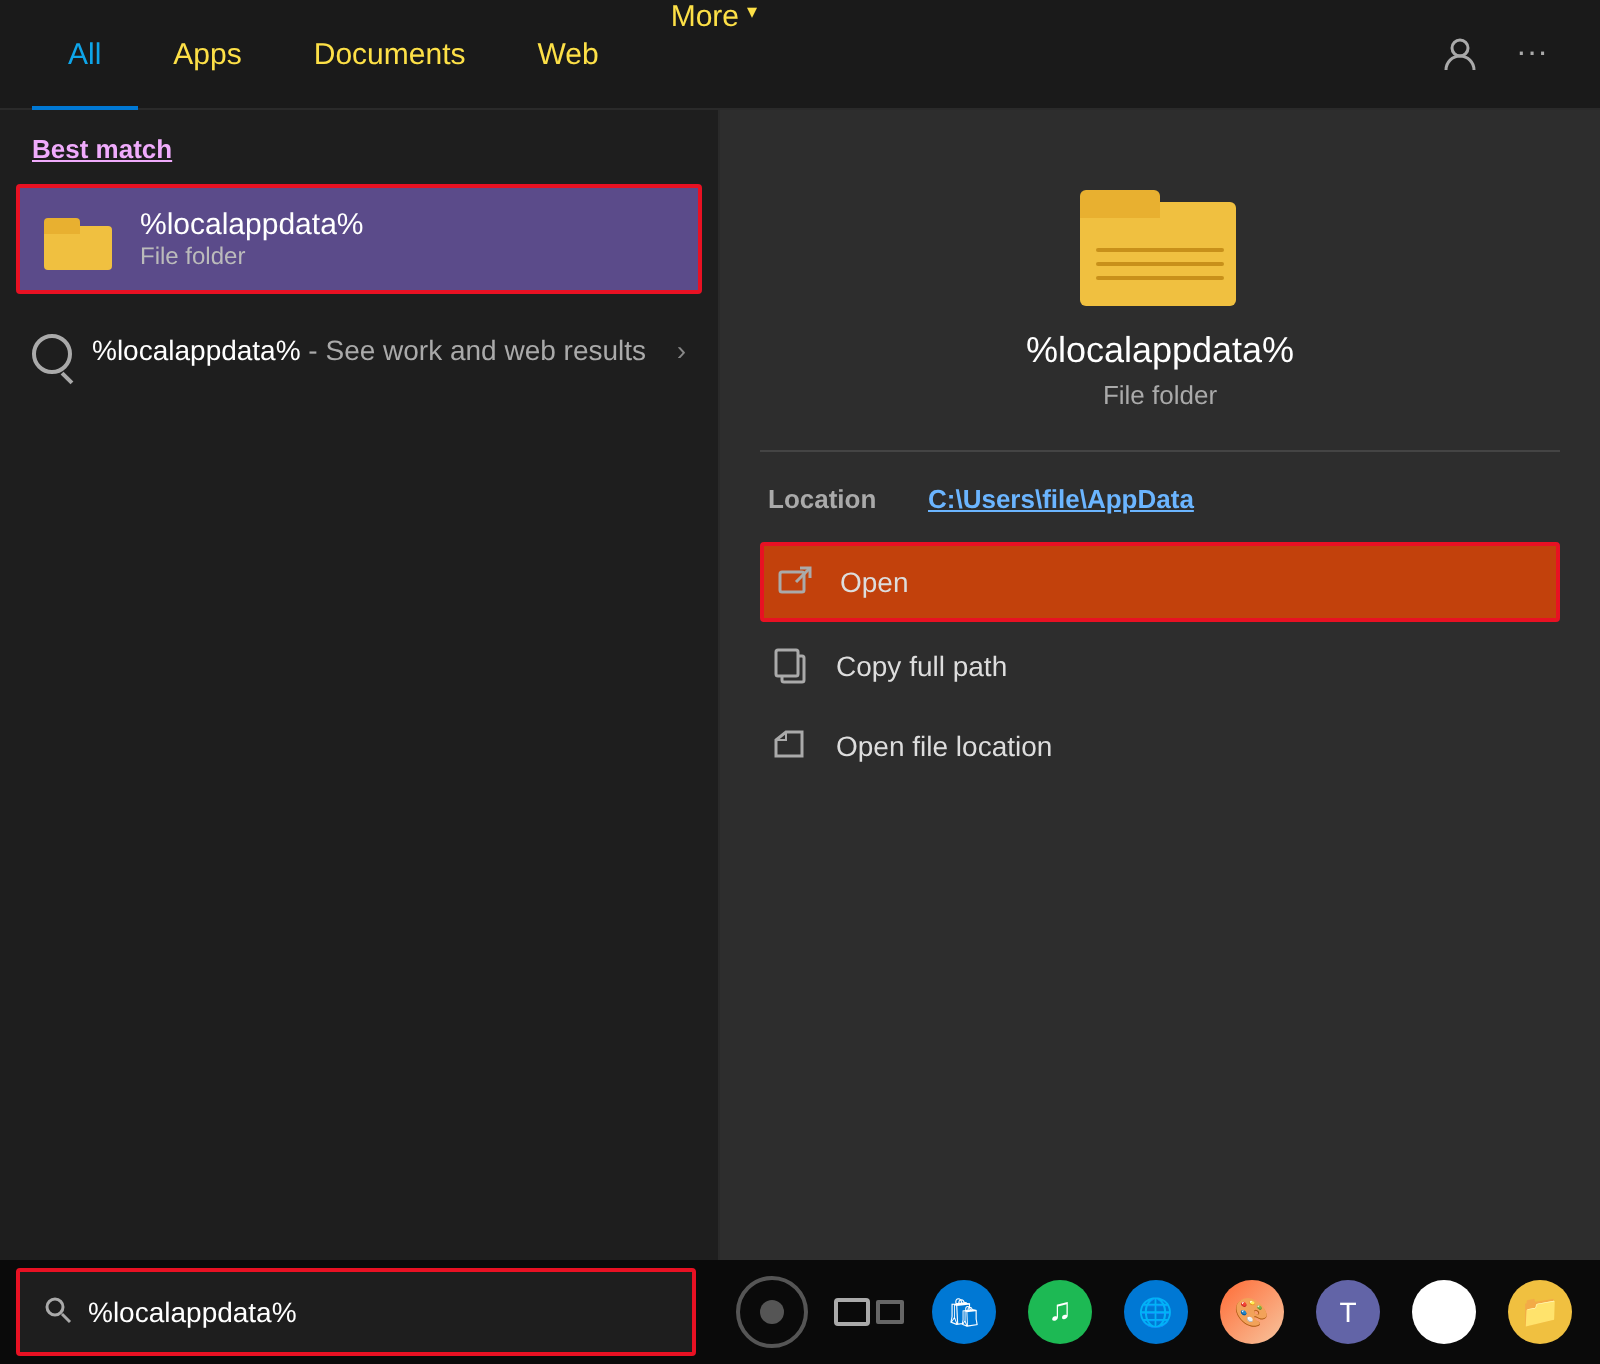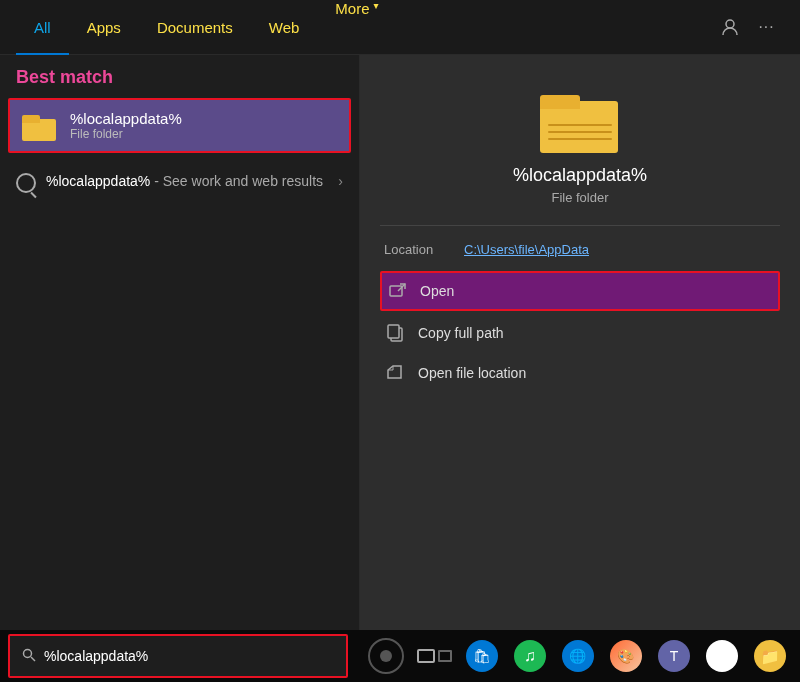--- a/index.html
+++ b/index.html
@@ -76,24 +76,25 @@
     .left-panel {
       width: 360px;
       background: #1e1e1e;
       display: flex;
       flex-direction: column;
       border-right: 1px solid #2a2a2a;
       flex-shrink: 0;
     }
 
     .section-label {
-      color: #ec4899;
-      font-size: 18px;
+      color: #f0abfc;
+      font-size: 13px;
       padding: 12px 16px 6px;
       font-weight: 600;
+      text-decoration: underline;
     }
 
     
     .best-match-item {
       margin: 4px 8px;
       padding: 10px 12px;
       background: #5b4b8a;
       border: 2px solid #e81123;
       border-radius: 2px;
       display: flex;
@@ -251,20 +252,21 @@
       background: #444;
       margin-bottom: 16px;
     }
 
     .info-row {
       width: calc(100% - 40px);
       display: flex;
       align-items: center;
       margin-bottom: 14px;
       padding: 0 4px;
+      font-weight: bold;
     }
     .info-label {
       color: #aaa;
       font-size: 13px;
       width: 80px;
       flex-shrink: 0;
     }
     .info-value {
       color: #6bb5ff;
       font-size: 13px;
@@ -284,21 +286,21 @@
       align-items: center;
       gap: 12px;
       padding: 8px 6px;
       cursor: pointer;
       color: #ddd;
       font-size: 14px;
       border-radius: 2px;
     }
     .action-item.highlighted {
       border: 2px solid #e81123;
-      background: #701a75;
+      background: #c2410c;
       text-align: center;
     }
 
     .action-icon {
       width: 20px;
       height: 20px;
       flex-shrink: 0;
       position: relative;
     }
 

